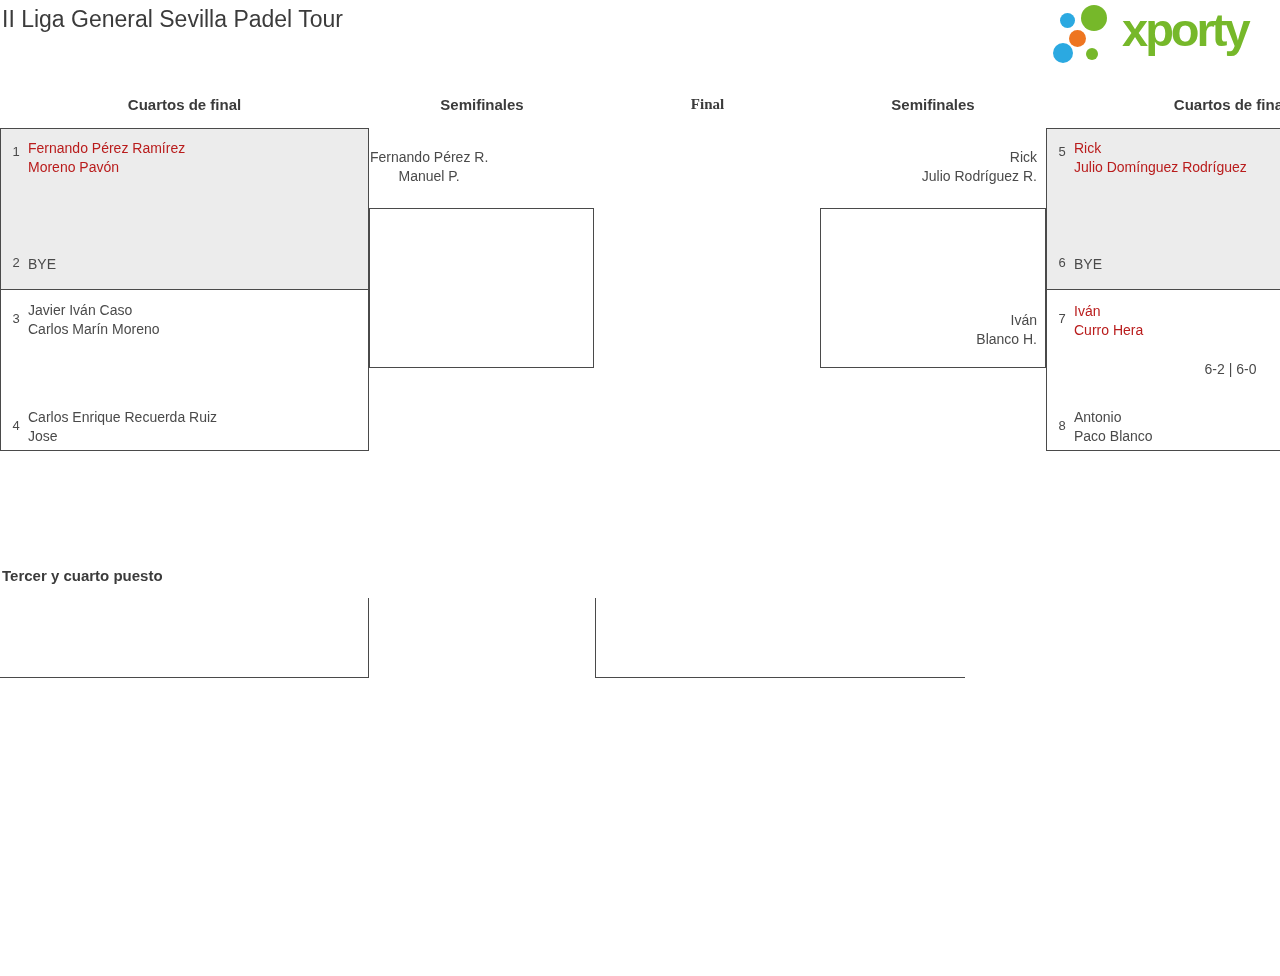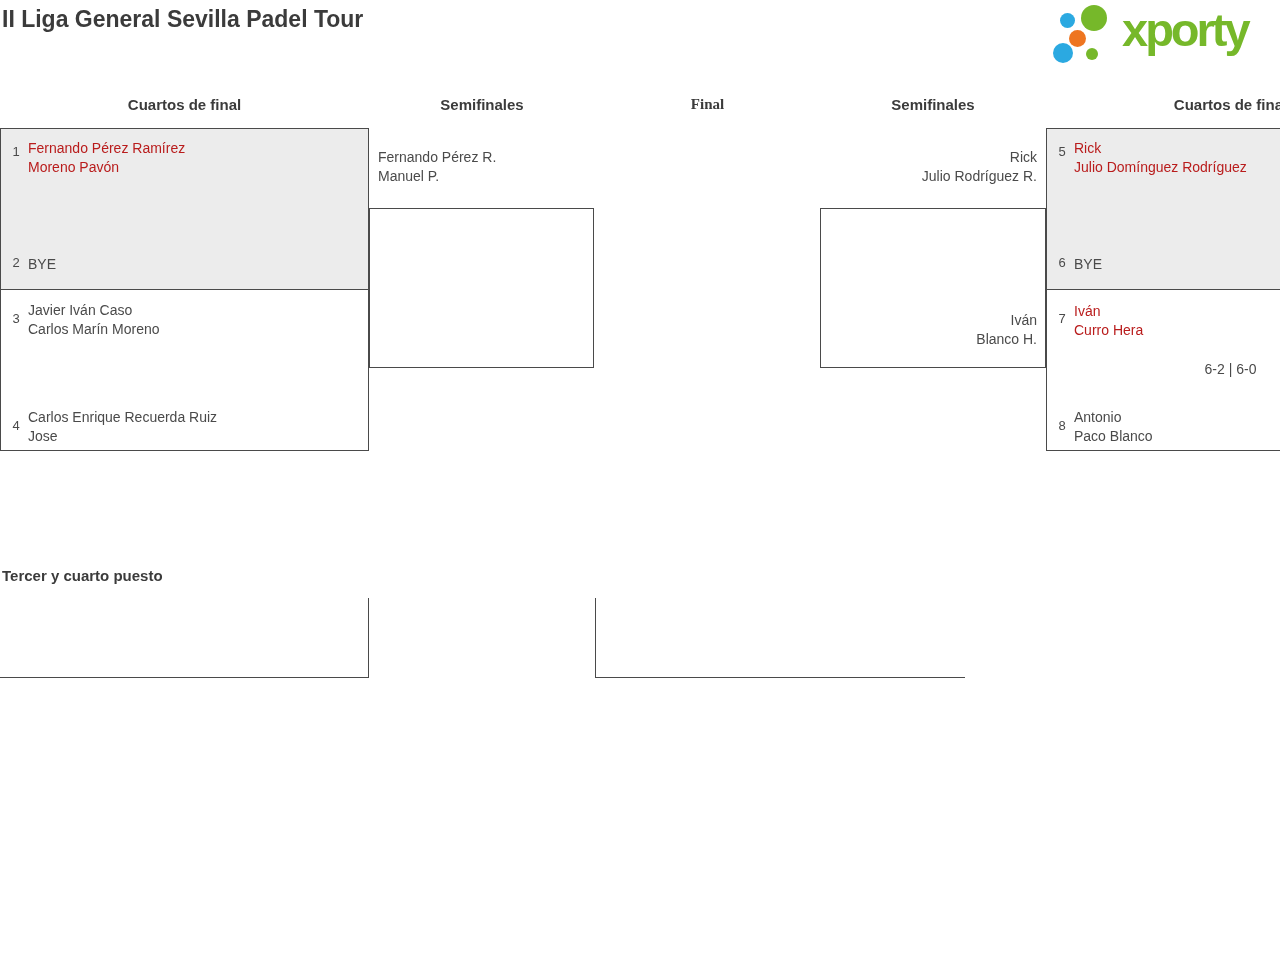--- a/index.html
+++ b/index.html
@@ -2,21 +2,21 @@
 <html><head>
 <meta charset="utf-8">
 <style>
   * { margin: 0; padding: 0; box-sizing: border-box; }
   html, body { width: 1280px; height: 976px; background: #ffffff; overflow: hidden; }
   body { position: relative; font-family: "Liberation Sans", sans-serif; color: #3b3b3b; }
 
   .abs { position: absolute; }
 
   
-  .page-title { left: 2px; top: 3px; font-size: 23px; font-weight: 700; line-height: 33px; color: #3b3b3b; }
+  .page-title { left: 2px; top: 3px; font-size: 23px; font-weight: 400; line-height: 33px; color: #3b3b3b; }
 
   
   .logo { left: 1050px; top: 0px; width: 230px; height: 74px; cursor: pointer; }
   .dot { position: absolute; border-radius: 50%; }
   .dot-blue-small   { left: 10px; top: 13px; width: 15px; height: 15px; background: #2BA9E1; }
   .dot-green-large  { left: 31px; top: 5px;  width: 26px; height: 26px; background: #76B82A; }
   .dot-orange       { left: 19px; top: 30px; width: 17px; height: 17px; background: #EE7520; }
   .dot-blue-medium  { left: 3px;  top: 43px; width: 20px; height: 20px; background: #2BA9E1; }
   .dot-green-small  { left: 36px; top: 48px; width: 12px; height: 12px; background: #76B82A; }
   .logo-text { position: absolute; left: 60px; top: 2px; font-size: 47px; font-weight: 800;
@@ -42,21 +42,21 @@
 
   .seed { position: absolute; left: 7px; width: 16px; font-size: 13px; color: #4a4a4a; text-align: center; }
   .team { position: absolute; left: 27px; font-size: 14px; line-height: 19px; white-space: nowrap; }
   .team.winner { font-weight: 400; color: #b91c1c; }
   .team.regular { font-weight: 400; color: #4a4a4a; }
   .match-score { position: absolute; left: 0; width: 100%; top: 71px; text-align: center;
                  font-size: 14px; color: #4a4a4a; }
 
   
   .sf-label { position: absolute; font-size: 14px; line-height: 19px; color: #4a4a4a; white-space: nowrap; }
-  .sf-label-left        { left: 378px; top: 148px; text-align: left; }
+  .sf-label-left        { left: 370px; top: 148px; text-align: center; }
   .sf-label-right-top   { left: 820px; width: 217px; top: 148px; text-align: right; }
   .sf-label-right-bottom{ left: 820px; width: 217px; top: 311px; text-align: right; }
 
   
   .third-place-heading { left: 2px; top: 567px; font-size: 15px; font-weight: 700; color: #3b3b3b; }
   .third-slot-a { left: 0;     top: 598px; width: 369px; height: 80px;
                   border-right: 1px solid #4a4a4a; border-bottom: 1px solid #4a4a4a; }
   .third-slot-b { left: 595px; top: 598px; width: 370px; height: 80px;
                   border-left: 1px solid #4a4a4a; border-bottom: 1px solid #4a4a4a; }
 </style>

